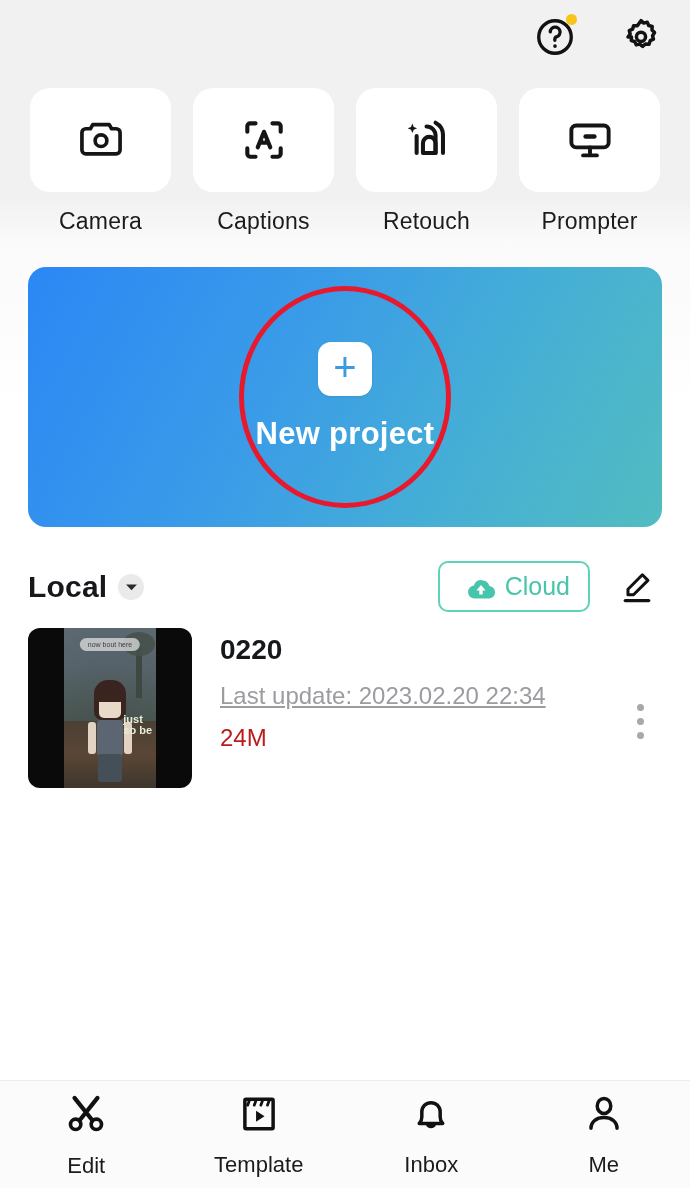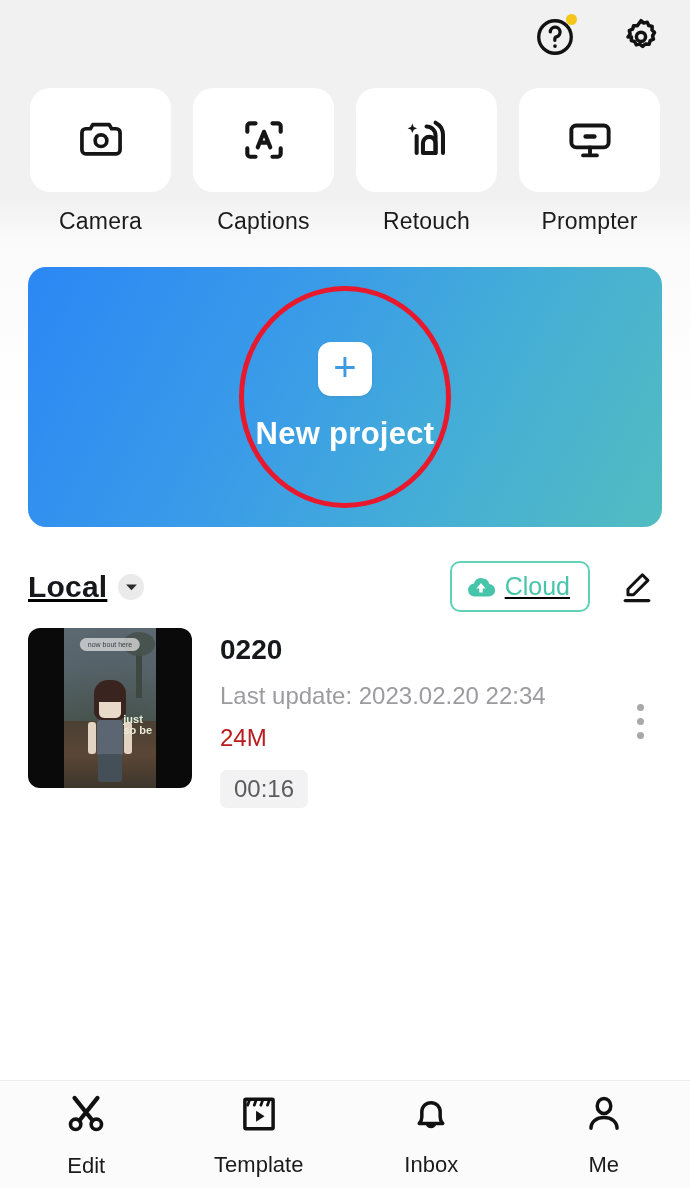--- a/index.html
+++ b/index.html
@@ -112,41 +112,40 @@
     border: 5px solid #e8192c;
     border-radius: 50%;
     pointer-events: none;
   }
 
   
   .section-row {
     display: flex; align-items: center;
     padding: 34px 28px 0 28px;
     background: #ffffff;
-    text-decoration: underline;
   }
   .section-title {
     font-size: 30px;
     font-weight: bold;
     color: #16181c;
     letter-spacing: .2px;
   }
   .chev-circle {
     width: 26px; height: 26px;
     border-radius: 50%;
     background: #eaeaea;
     margin-left: 11px;
     display: flex; align-items: center; justify-content: center;
   }
   .spacer { flex: 1; }
   .cloud-btn {
-    display: flex; align-items: center; gap: 9px;
+    display: flex; align-items: flex-end; gap: 9px;
     border: 2px solid #5fd2b8;
     border-radius: 10px;
-    padding: 9px 18px 9px 14px;
+    padding: 9px 18px 9px 26px;
     background: #ffffff;
   }
   .cloud-label { color: #47c5ab; font-size: 25px; }
   .pencil-btn {
     width: 50px; height: 50px;
     margin-left: 22px;
     display: flex; align-items: center; justify-content: center;
   }
 
   
@@ -234,21 +233,21 @@
     font-size: 11px; font-weight: bold;
     color: #e9ecd8;
     line-height: 11px;
     text-align: left;
     margin-left: 8px;
   }
   .proj-info { flex: 1; padding-left: 28px; padding-top: 6px; }
   .proj-title { font-size: 28px; font-weight: bold; color: #16181c; }
   .proj-sub {
     margin-top: 16px;
-    font-size: 24px; color: #9b9ba0;
+    font-size: 24px; color: #9b9ba0; text-decoration: underline;
   }
   .proj-size {
     margin-top: 14px;
     font-size: 24px; color: #b91c1c;
   }
   .proj-duration {
     display: inline-block;
     margin-top: 18px;
     padding: 5px 14px;
     background: #f2f2f3;
@@ -413,21 +412,20 @@
             <div>just</div>
             <div>so be</div>
           </div>
         </div>
       </div>
 
       <div class="proj-info">
         <div class="proj-title">0220</div>
         <div class="proj-sub">Last update: 2023.02.20 22:34</div>
         <div class="proj-size">24M</div>
-        <div class="proj-duration">00:16</div>
       </div>
 
       <div class="kebab">
         <span></span>
         <span></span>
         <span></span>
       </div>
 
     </div>
   </div>

